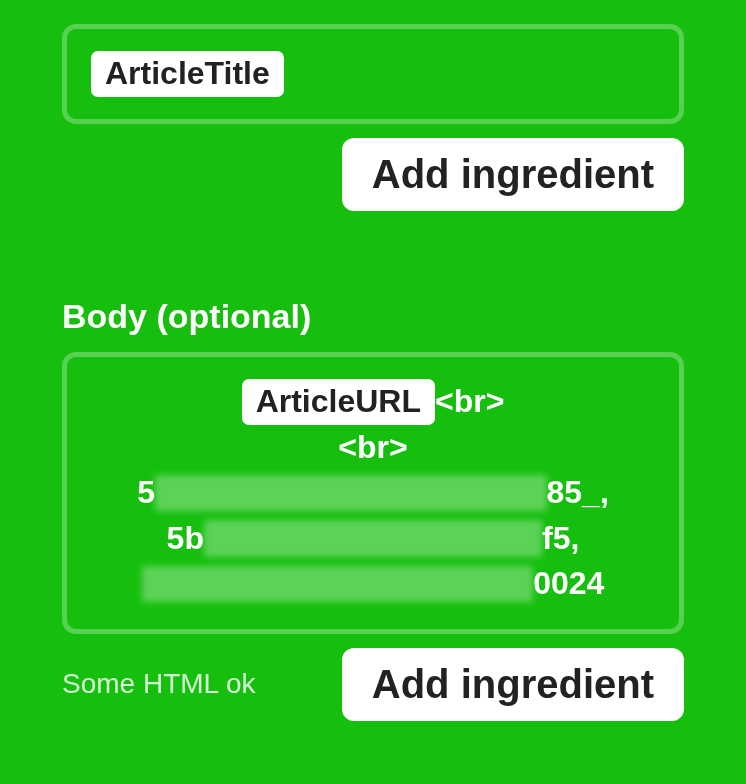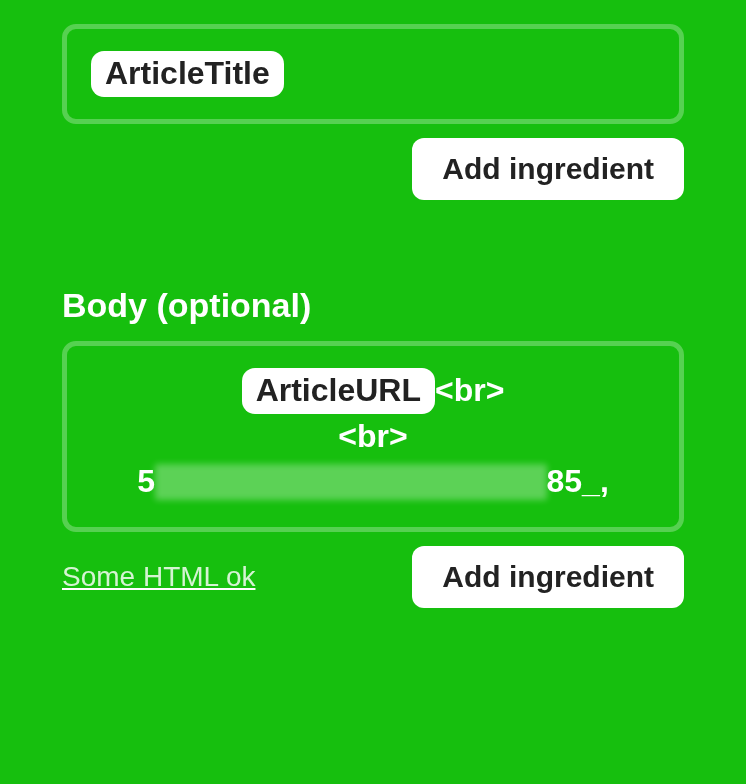--- a/index.html
+++ b/index.html
@@ -19,49 +19,48 @@
   .field-box {
     border: 5px solid rgba(255,255,255,0.28);
     border-radius: 14px;
     padding: 22px 24px;
     min-height: 70px;
   }
   .pill {
     display: inline-block;
     background: #fff;
     color: #222;
-    border-radius: 13px;
+    border-radius: 7px;
     padding: 2px 14px 4px 14px;
     font-size: 32px;
     font-weight: 700;
     line-height: 1.25;
     vertical-align: baseline;
   }
   .btn-row {
     display: flex;
     justify-content: flex-end;
     align-items: center;
     margin-top: 14px;
   }
   .btn-row.with-hint {
     justify-content: space-between;
-    text-decoration: underline;
   }
   .hint {
     color: rgba(255,255,255,0.82);
     font-size: 28px;
     font-weight: 400;
   }
   .btn {
     background: #fff;
     color: #222;
     border: none;
     border-radius: 12px;
     padding: 14px 30px;
-    font-size: 30px;
+    font-size: 40px;
     font-weight: 800;
     cursor: pointer;
   }
   .body-content {
     font-size: 32px;
     line-height: 1.42;
     font-weight: 600;
     word-break: break-word;
   }
   .body-content .line {
@@ -101,19 +100,25 @@
   <div class="field-label">Body (optional)</div>
   <div class="field-box">
     <div class="body-content">
       <span class="line">
         <span class="pill">ArticleURL</span><span>&lt;br&gt;</span>
       </span>
       <span class="line">&lt;br&gt;</span>
       <span class="line">
         <span>5</span><span class="bl">0000000000000000000000</span><span>85_,</span>
       </span>
+      <span class="line">
+        <span>5b</span><span class="bl">0000000000000000000</span><span>f5,</span>
+      </span>
+      <span class="line">
+        <span class="bl">0000000000000000000000</span><span>0024</span>
+      </span>
     </div>
   </div>
   <div class="btn-row with-hint">
     <div class="hint">Some HTML ok</div>
     <button class="btn">Add ingredient</button>
   </div>
 </div>
 
 </body></html>

